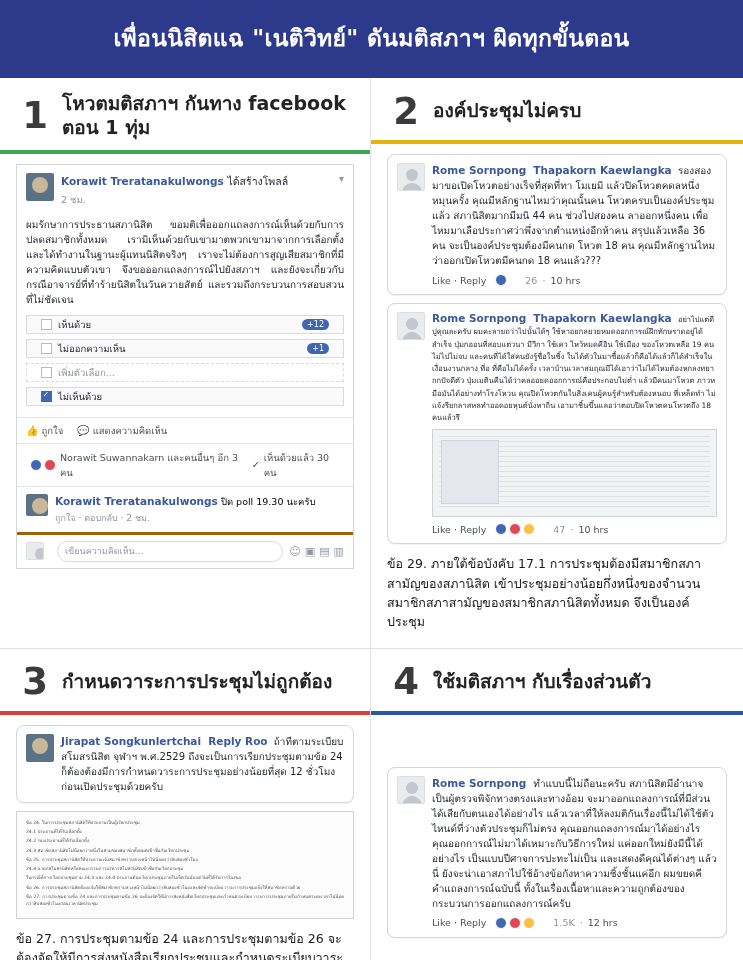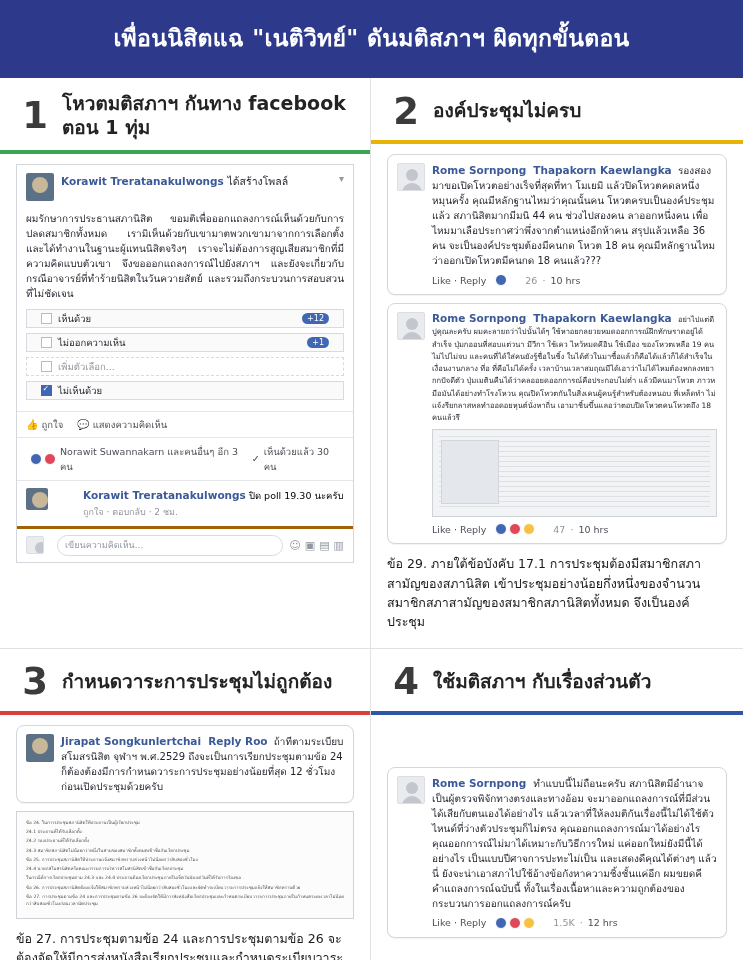--- a/index.html
+++ b/index.html
@@ -267,21 +267,20 @@
     display: flex;
     align-items: center;
     font-size: 9.5px;
     color: #4b4f56;
   }
   .vote-row .right { margin-left: auto; display: flex; align-items: center; gap: 4px; }
   .comment-row {
     padding: 7px 9px;
     display: flex;
     border-top: 1px solid #e5e6e9;
-    gap: 28px;
   }
   .comment-text { font-size: 9.5px; line-height: 1.45; }
   .comment-meta { color: #90949c; font-size: 9px; margin-top: 2px; }
   .compose {
     border-top: 3px solid #a16207;
     padding: 6px 9px;
     display: flex;
     align-items: center;
     gap: 6px;
   }
@@ -356,20 +355,21 @@
       <div class="panel-body">
 
         <div class="poll-card">
           <div class="poll-head">
             <div class="fb-avatar photo"></div>
             <div style="flex:1">
               <div class="fb-name">
                 <span>Korawit Treratanakulwongs</span>
                 <span class="sub">ได้สร้างโพลล์</span>
               </div>
+              <div class="fb-meta">2 ชม.</div>
             </div>
             <div class="poll-caret">▾</div>
           </div>
           <div class="poll-body">
             <div class="fb-text">ผมรักษาการประธานสภานิสิต ขอมติเพื่อออกแถลงการณ์เห็นด้วยกับการปลดสมาชิกทั้งหมด เรามิเห็นด้วยกับเขามาตพวกเขามาจากการเลือกตั้งและได้ทำงานในฐานะผู้แทนนิสิตจริงๆ เราจะไม่ต้องการสูญเสียสมาชิกที่มีความคิดแบบตัวเขา จึงขอออกแถลงการณ์ไปยังสภาฯ และยังจะเกี่ยวกับกรณีอาจารย์ที่ทำร้ายนิสิตในวันควายสัตย์ และรวมถึงกระบวนการสอบสวนที่ไม่ชัดเจน</div>
 
             <div style="margin-top:8px">
               <div class="poll-option">
                 <span class="box"></span>
                 <span>เห็นด้วย</span>

